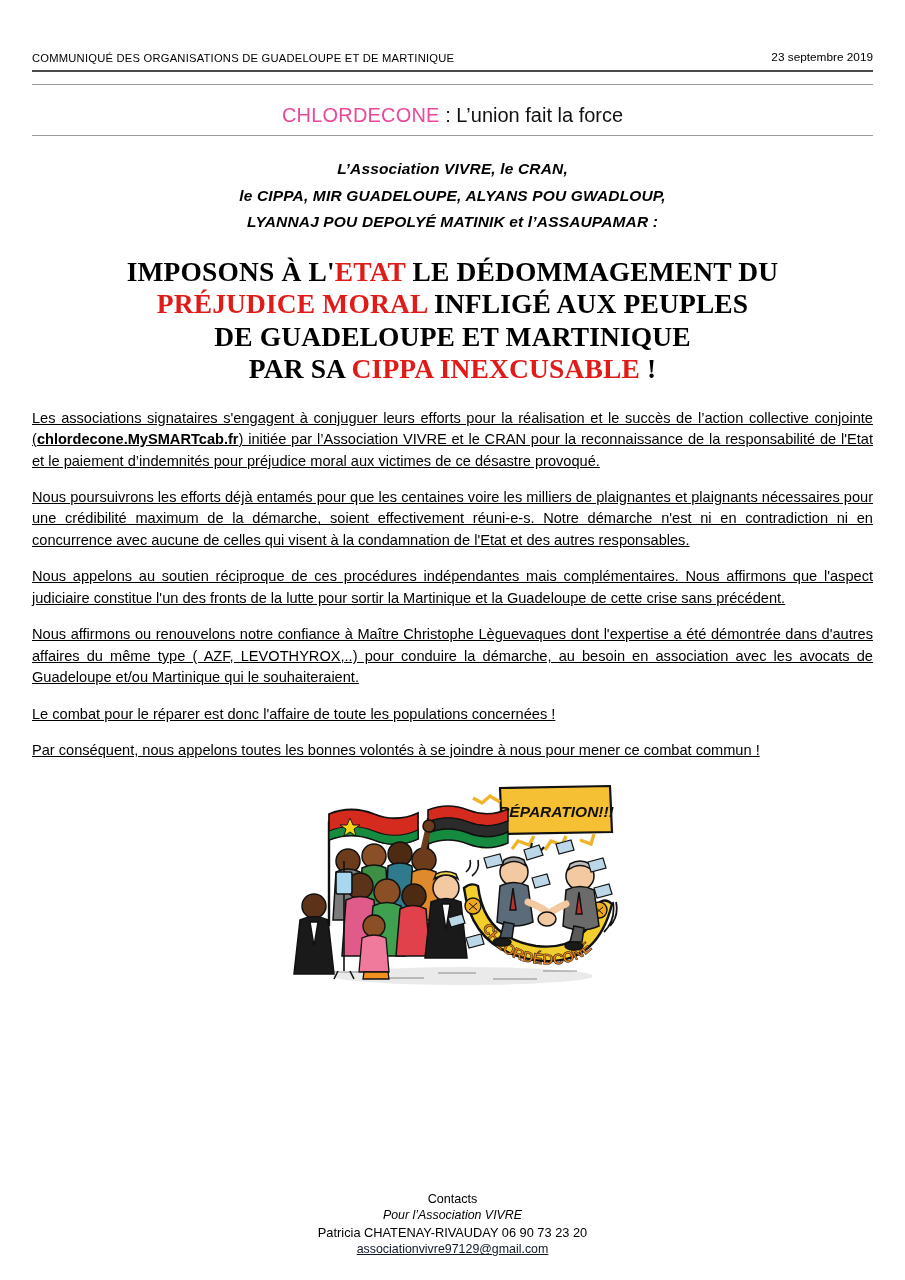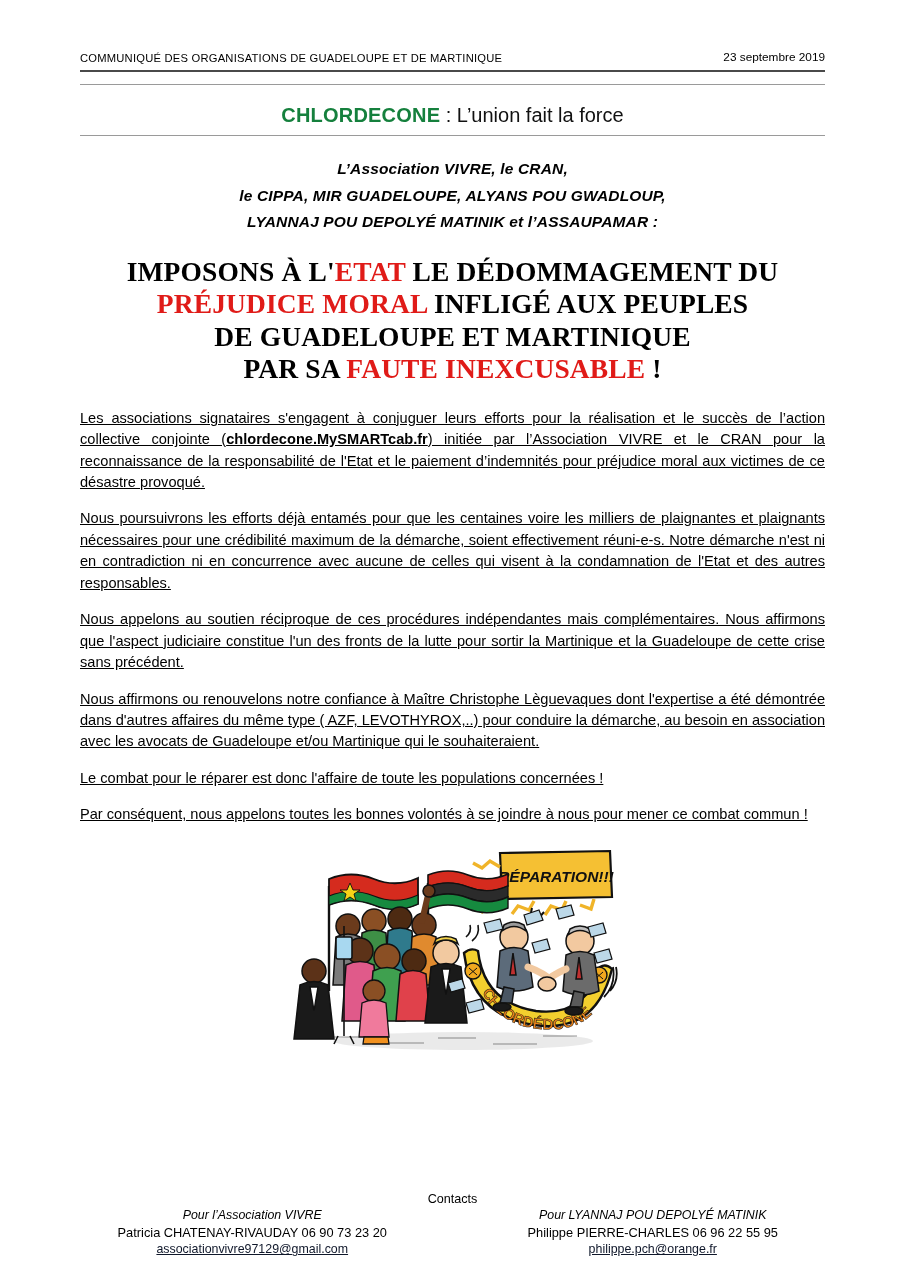--- a/index.html
+++ b/index.html
@@ -13,21 +13,21 @@
     height: 1280px;
     font-family: "Liberation Sans", sans-serif;
     color: #000000;
     position: relative;
     overflow: hidden;
   }
   .page {
     width: 905px;
     height: 1280px;
     box-sizing: border-box;
-    padding: 0 80px;
+    padding: 0 32px;
     position: relative;
   }
 
   
   .doc-header {
     display: flex;
     align-items: flex-end;
     justify-content: space-between;
     padding-top: 50px;
   }
@@ -49,22 +49,22 @@
   }
 
   
   .title-band {
     margin-top: 12px;
     padding: 7px 0 8px 0;
     text-align: center;
   }
   .title-band .t-main {
     font-size: 20px;
-    font-weight: 700;
-    color: #15803d;
+    font-weight: 400;
+    color: #ec4899;
     letter-spacing: 0.01em;
     margin-top: 22px;
   }
   .title-band .t-rest {
     font-size: 20px;
     font-weight: 400;
     color: #111111;
   }
 
   
@@ -179,21 +179,21 @@
   <div class="signatories">
     <div>L’Association VIVRE, le CRAN,</div>
     <div>le CIPPA, MIR GUADELOUPE, ALYANS POU GWADLOUP,</div>
     <div>LYANNAJ  POU DEPOLYÉ MATINIK et l’ASSAUPAMAR :</div>
   </div>
 
   <div class="headline">
     <span class="hl-line"><span>IMPOSONS À L'</span><span class="red">ETAT</span><span> LE DÉDOMMAGEMENT DU</span></span>
     <span class="hl-line"><span class="red">PRÉJUDICE MORAL</span><span> INFLIGÉ AUX PEUPLES</span></span>
     <span class="hl-line">DE GUADELOUPE ET MARTINIQUE</span>
-    <span class="hl-line"><span>PAR SA </span><span class="red">FAUTE INEXCUSABLE</span><span> !</span></span>
+    <span class="hl-line"><span>PAR SA </span><span class="red">CIPPA INEXCUSABLE</span><span> !</span></span>
   </div>
 
   <div class="body-copy">
     <p><span>Les associations signataires s'engagent à conjuguer leurs efforts pour la réalisation et le succès de l’action collective conjointe (</span><b>chlordecone.MySMARTcab.fr</b><span>) initiée par l’Association VIVRE et le CRAN pour la reconnaissance de la responsabilité de l'Etat et le paiement d’indemnités pour préjudice moral aux victimes de ce désastre provoqué.</span></p>
     <p>Nous poursuivrons les efforts déjà entamés pour que les centaines voire les milliers de plaignantes et plaignants nécessaires pour une crédibilité maximum de la démarche, soient effectivement réuni-e-s. Notre démarche n'est ni en contradiction ni en concurrence avec aucune de celles qui visent à la condamnation de l'Etat et des autres responsables.</p>
     <p>Nous appelons au soutien réciproque de ces procédures indépendantes mais complémentaires. Nous affirmons que l'aspect judiciaire constitue l'un des fronts de la lutte pour sortir la Martinique et la Guadeloupe de cette crise sans précédent.</p>
     <p>Nous affirmons ou renouvelons notre confiance à Maître Christophe Lèguevaques dont l'expertise a été démontrée dans d'autres affaires du même type ( AZF, LEVOTHYROX,..) pour conduire la démarche, au besoin en association avec les avocats de Guadeloupe et/ou Martinique qui le souhaiteraient.</p>
     <p>Le combat pour le réparer est donc l'affaire de toute les populations concernées !</p>
     <p class="gap-top">Par conséquent, nous appelons toutes les bonnes volontés à se joindre à nous pour mener ce combat commun !</p>
   </div>
@@ -353,22 +353,17 @@
     <div class="contacts-title">Contacts</div>
     <div class="contacts-row">
 
       <div class="contact-col">
         <div class="c-role">Pour l’Association VIVRE</div>
         <div class="c-person">Patricia CHATENAY-RIVAUDAY 06 90 73 23 20</div>
         <div class="c-mail">associationvivre97129@gmail.com</div>
       </div>
 
 
-      <div class="contact-col">
-        <div class="c-role">Pour LYANNAJ  POU DEPOLYÉ MATINIK</div>
-        <div class="c-person">Philippe PIERRE-CHARLES 06 96 22 55 95</div>
-        <div class="c-mail">philippe.pch@orange.fr</div>
-      </div>
 
     </div>
   </div>
 
 </div>
 
 </body></html>

